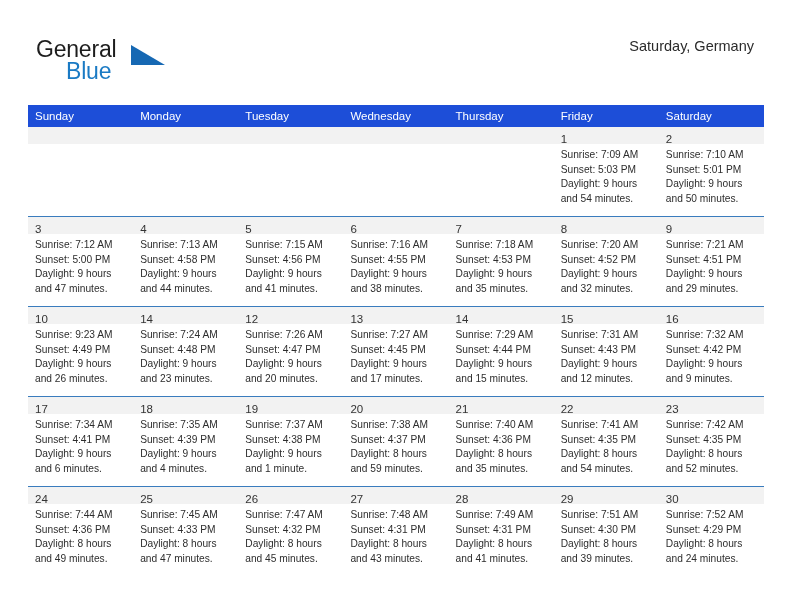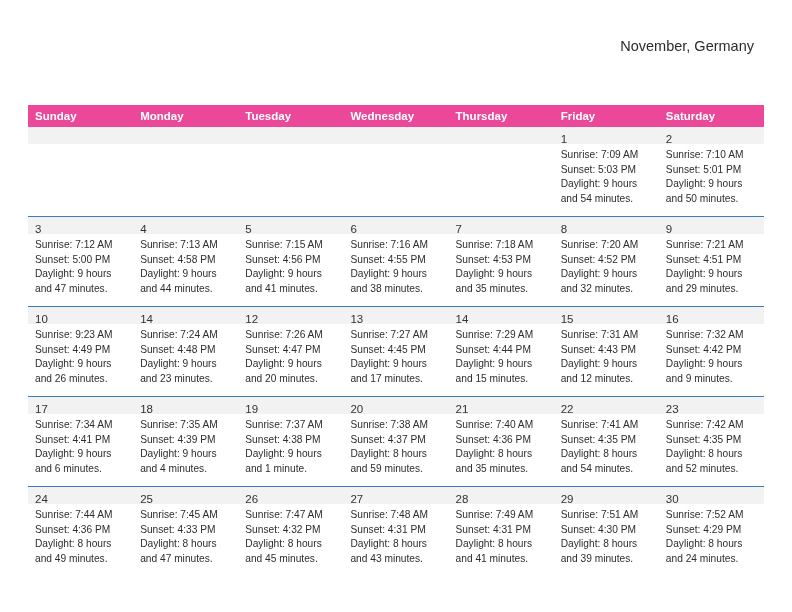--- a/index.html
+++ b/index.html
@@ -88,24 +88,24 @@
   
   .calendar {
     position: absolute;
     left: 28px;
     top: 105px;
     width: 736px;
     border-collapse: collapse;
     table-layout: fixed;
   }
   .calendar th {
-    background: #ec4899;
+    background: #1d4ed8;
     color: #ffffff;
     font-size: 11.5px;
-    font-weight: bold;
+    font-weight: normal;
     text-align: left;
     padding: 5px 0 5px 7px;
     height: 11px;
     border: none;
   }
   .calendar td {
     vertical-align: top;
     padding: 0;
     border-top: 1px solid #3a7cbe;
     height: 89px;
@@ -138,23 +138,28 @@
     background: #f2f2f2;
   }
 </style>
 </head>
 <body>
 
 <div class="page">
 
   <div class="header">
 
+    <div class="brand">
+      <span class="brand-general">General</span>
+      <span class="brand-triangle"></span>
+      <span class="brand-blue">Blue</span>
+    </div>
 
     <div class="title-block">
-      <div class="cal-subtitle">November, Germany</div>
+      <div class="cal-subtitle">Saturday, Germany</div>
     </div>
 
   </div>
 
   <table class="calendar">
     <thead>
       <tr>
         <th>Sunday</th>
         <th>Monday</th>
         <th>Tuesday</th>

